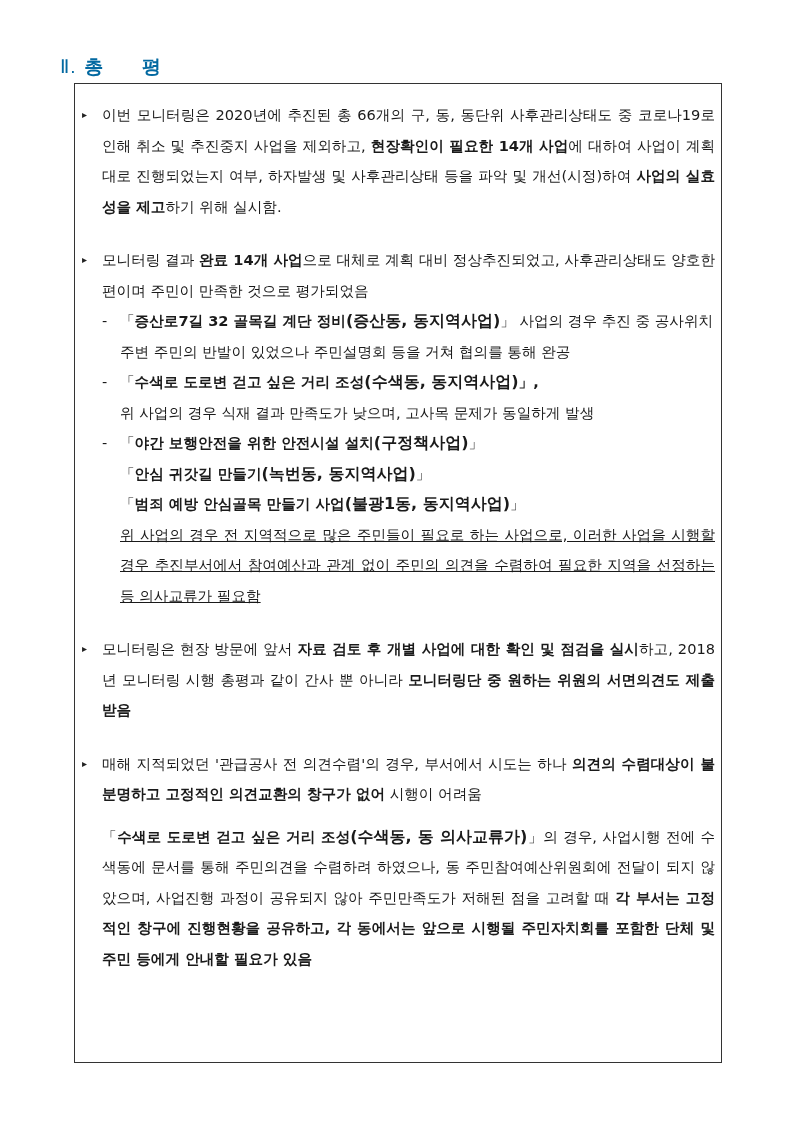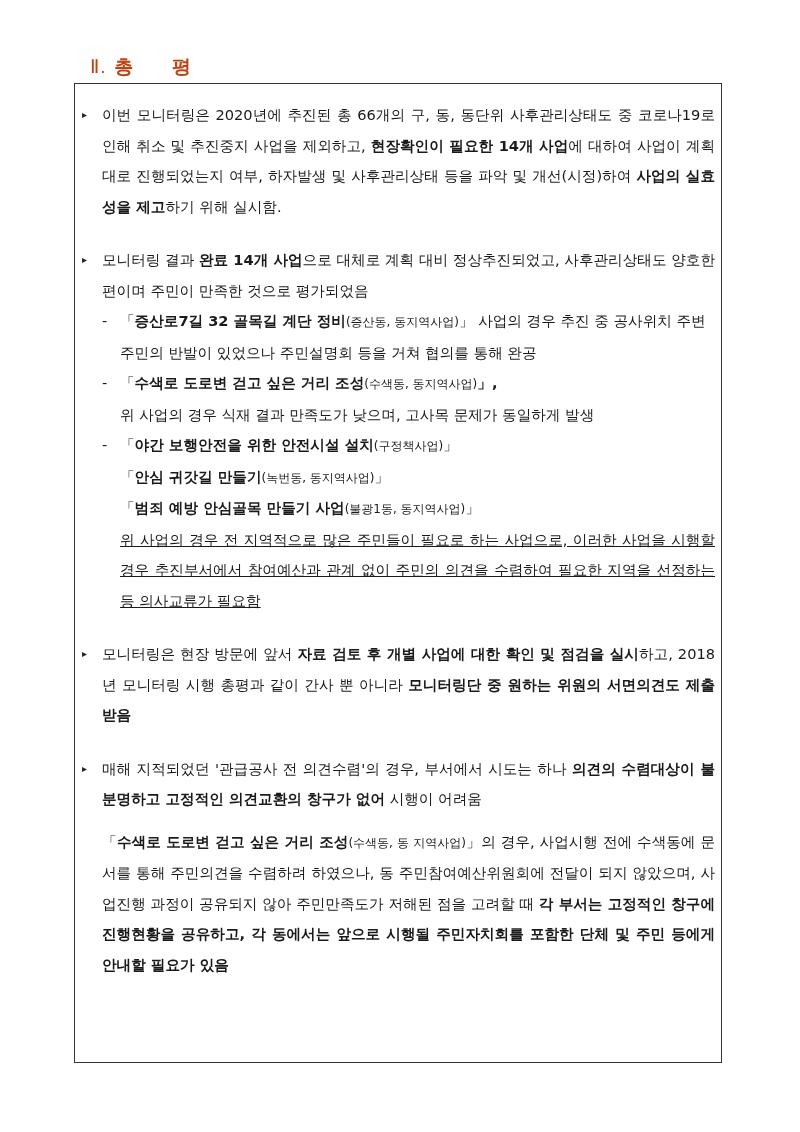--- a/index.html
+++ b/index.html
@@ -1,28 +1,28 @@
 <!DOCTYPE html>
 <html><head>
 <meta charset="utf-8">
 <style>
   html, body { margin:0; padding:0; background:#ffffff; }
   body { width:800px; height:1132px; position:relative; font-family:"DejaVu Sans", sans-serif; color:#1a1a1a; }
-  .title { position:absolute; left:90px; top:54px; font-size:19px; font-weight:bold; color:#c2410c; letter-spacing:1px; }
+  .title { position:absolute; left:60px; top:54px; font-size:19px; font-weight:bold; color:#0369a1; letter-spacing:1px; }
   .title .num { font-weight:normal; font-family:"Liberation Sans", sans-serif; }
   .title .c2 { margin-left:30px; }
   .box { position:absolute; left:74px; top:83px; width:648px; height:980px; border:1px solid #333; box-sizing:border-box; }
   .content { position:absolute; left:80px; top:100px; width:635px; font-size:14.6px; line-height:30.5px; }
   .para { position:relative; padding-left:22px; text-align:justify; }
   .bullet { position:absolute; left:2px; top:0; font-size:10px; color:#222; }
   .gap { height:23px; }
   .sub { position:relative; padding-left:40px; }
   .dash { position:absolute; left:22px; top:0; }
   .b { font-weight:bold; }
-  .small { font-size:12px; }
+  .small { font-size:16px;font-weight:bold; }
   .note { padding-left:22px; }
 </style>
 </head>
 <body>
 
 <div class="title">
   <span class="num">Ⅱ.</span>
   <span>총</span>
   <span class="c2">평</span>
 </div>
@@ -72,16 +72,16 @@
   <div class="gap"></div>
 
   <div class="para">
     <span class="bullet">▸</span>
     <span>매해 지적되었던 '관급공사 전 의견수렴'의 경우, 부서에서 시도는 하나 </span><span class="b">의견의 수렴대상이 불분명하고 고정적인 의견교환의 창구가 없어</span><span> 시행이 어려움</span>
   </div>
 
   <div style="height:12px;"></div>
 
   <div class="note" style="text-align:justify;">
-    <span>「</span><span class="b">수색로 도로변 걷고 싶은 거리 조성</span><span class="small">(수색동, 동 지역사업)</span><span>」</span><span>의 경우, 사업시행 전에 수색동에 문서를 통해 주민의견을 수렴하려 하였으나, 동 주민참여예산위원회에 전달이 되지 않았으며, 사업진행 과정이 공유되지 않아 주민만족도가 저해된 점을 고려할 때 </span><span class="b">각 부서는 고정적인 창구에 진행현황을 공유하고, 각 동에서는 앞으로 시행될 주민자치회를 포함한 단체 및 주민 등에게 안내할 필요가 있음</span>
+    <span>「</span><span class="b">수색로 도로변 걷고 싶은 거리 조성</span><span class="small">(수색동, 동 의사교류가)</span><span>」</span><span>의 경우, 사업시행 전에 수색동에 문서를 통해 주민의견을 수렴하려 하였으나, 동 주민참여예산위원회에 전달이 되지 않았으며, 사업진행 과정이 공유되지 않아 주민만족도가 저해된 점을 고려할 때 </span><span class="b">각 부서는 고정적인 창구에 진행현황을 공유하고, 각 동에서는 앞으로 시행될 주민자치회를 포함한 단체 및 주민 등에게 안내할 필요가 있음</span>
   </div>
 
 </div>
 
 </body></html>

